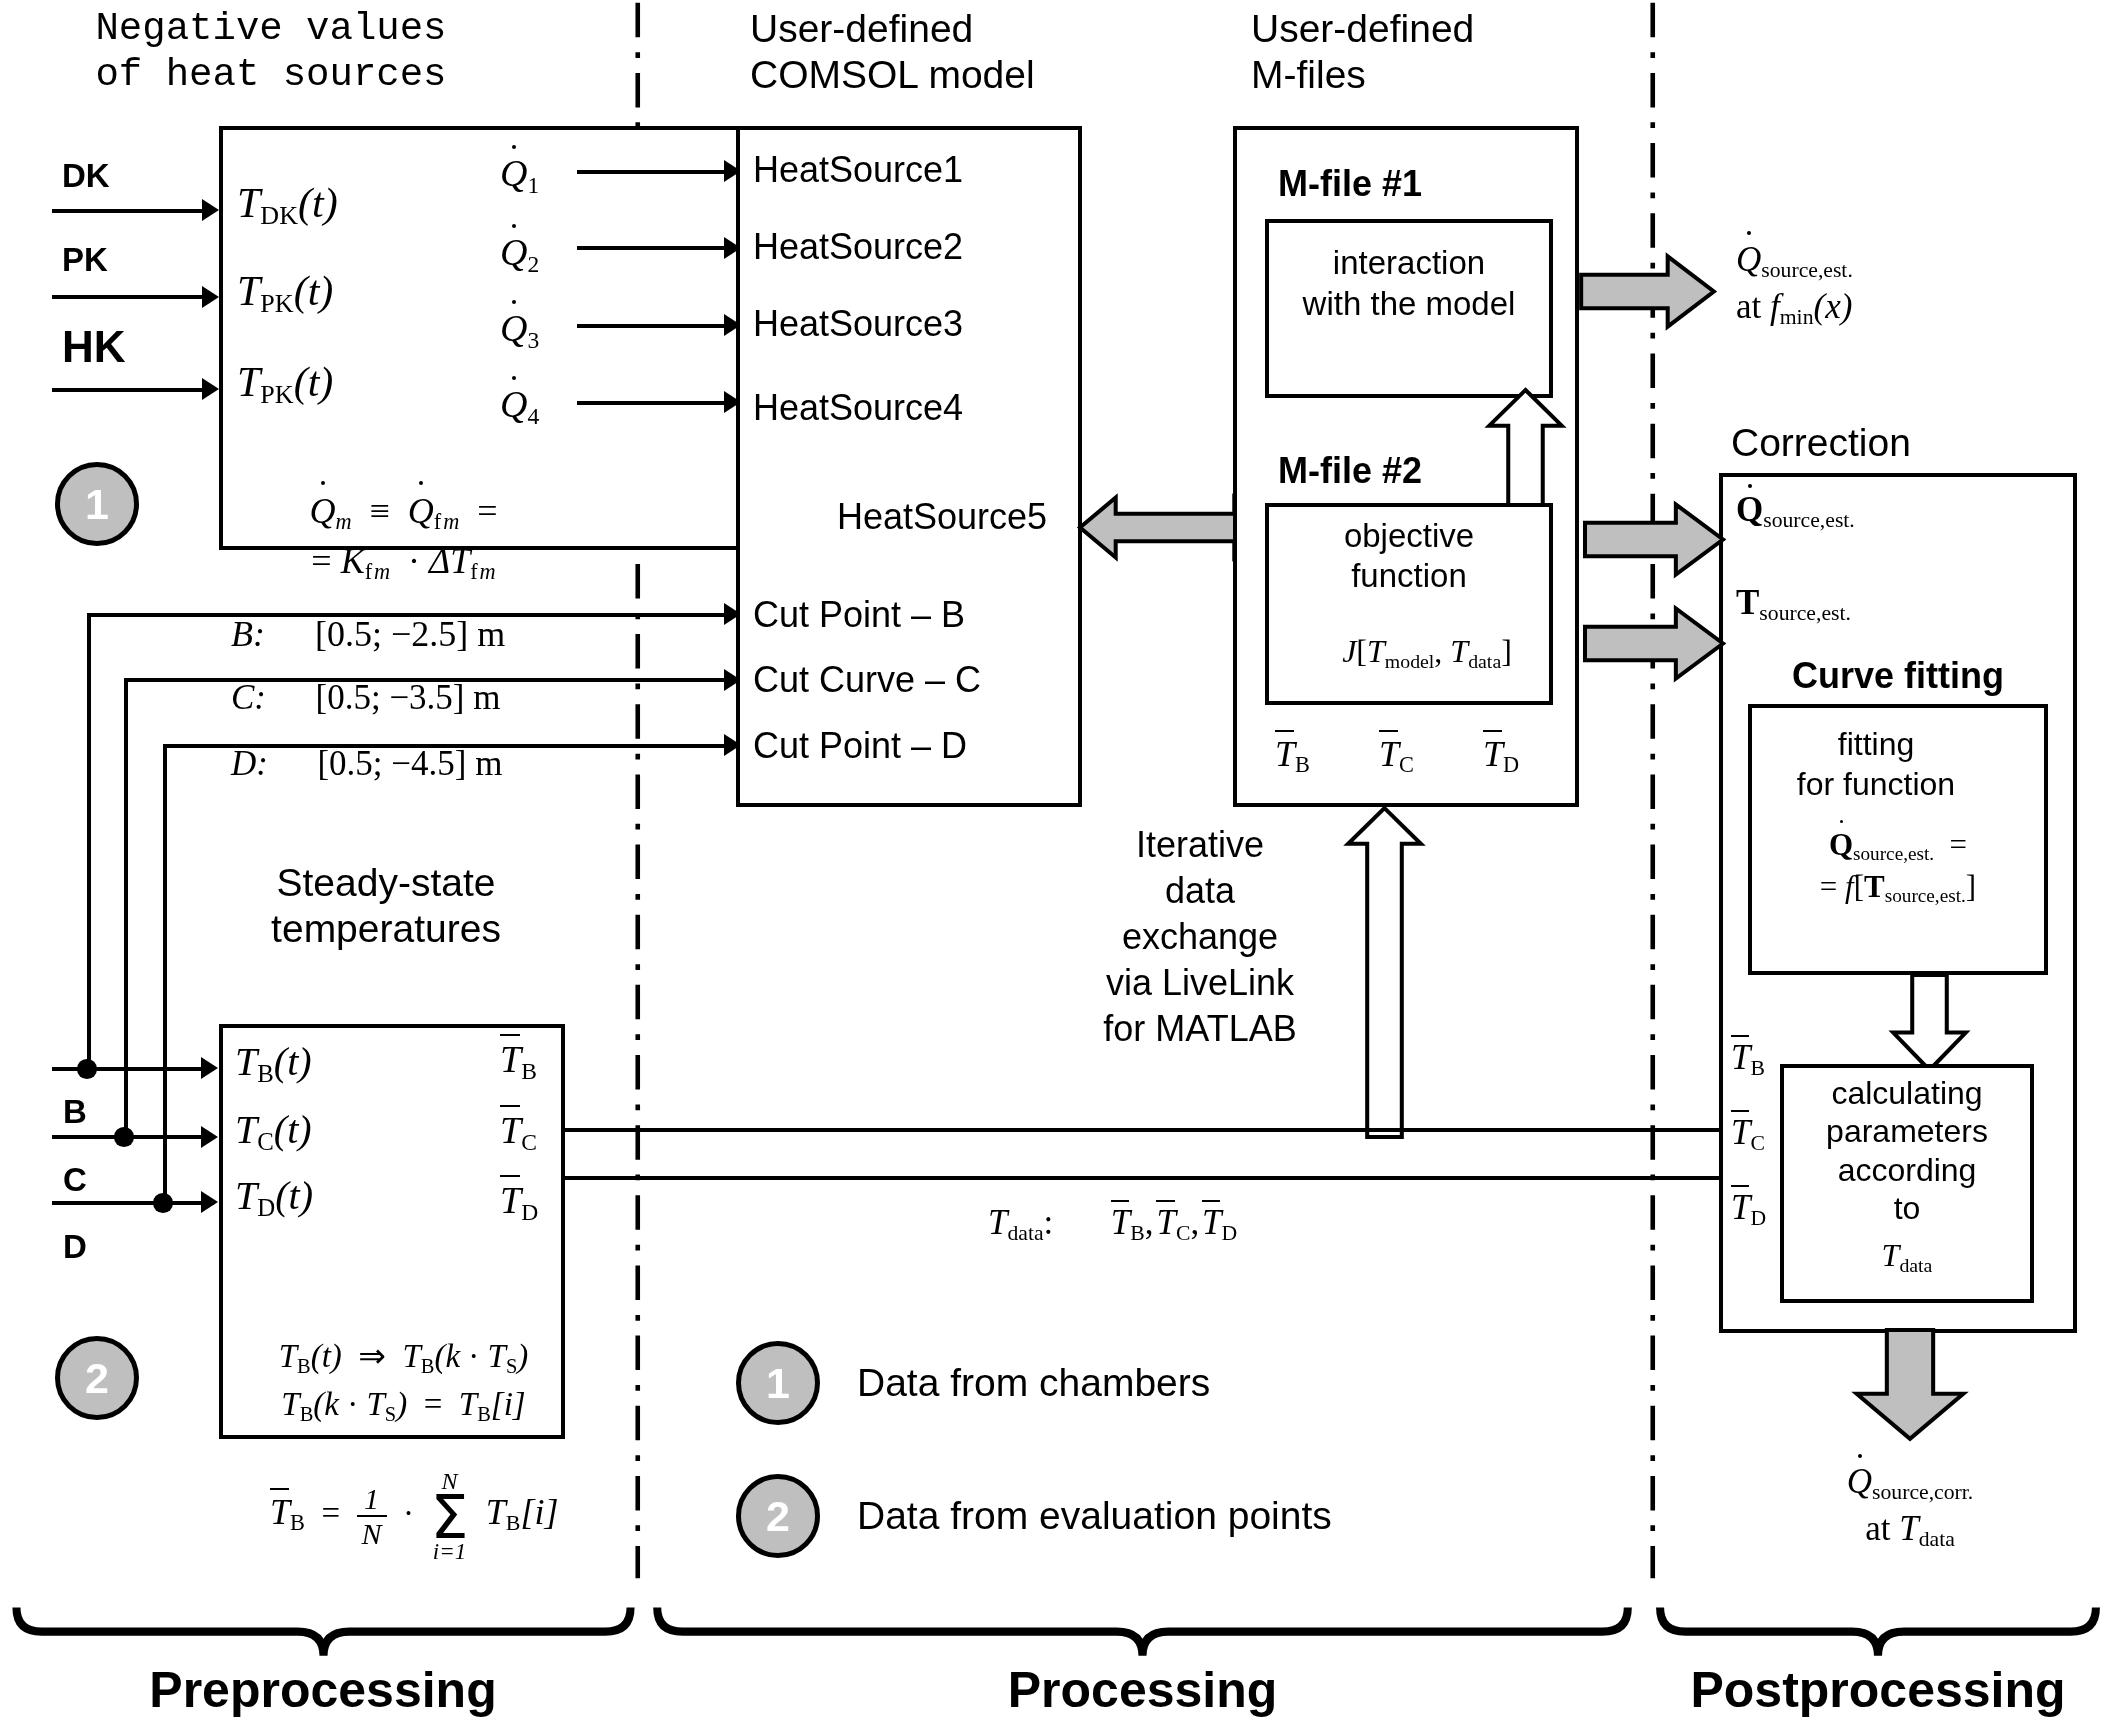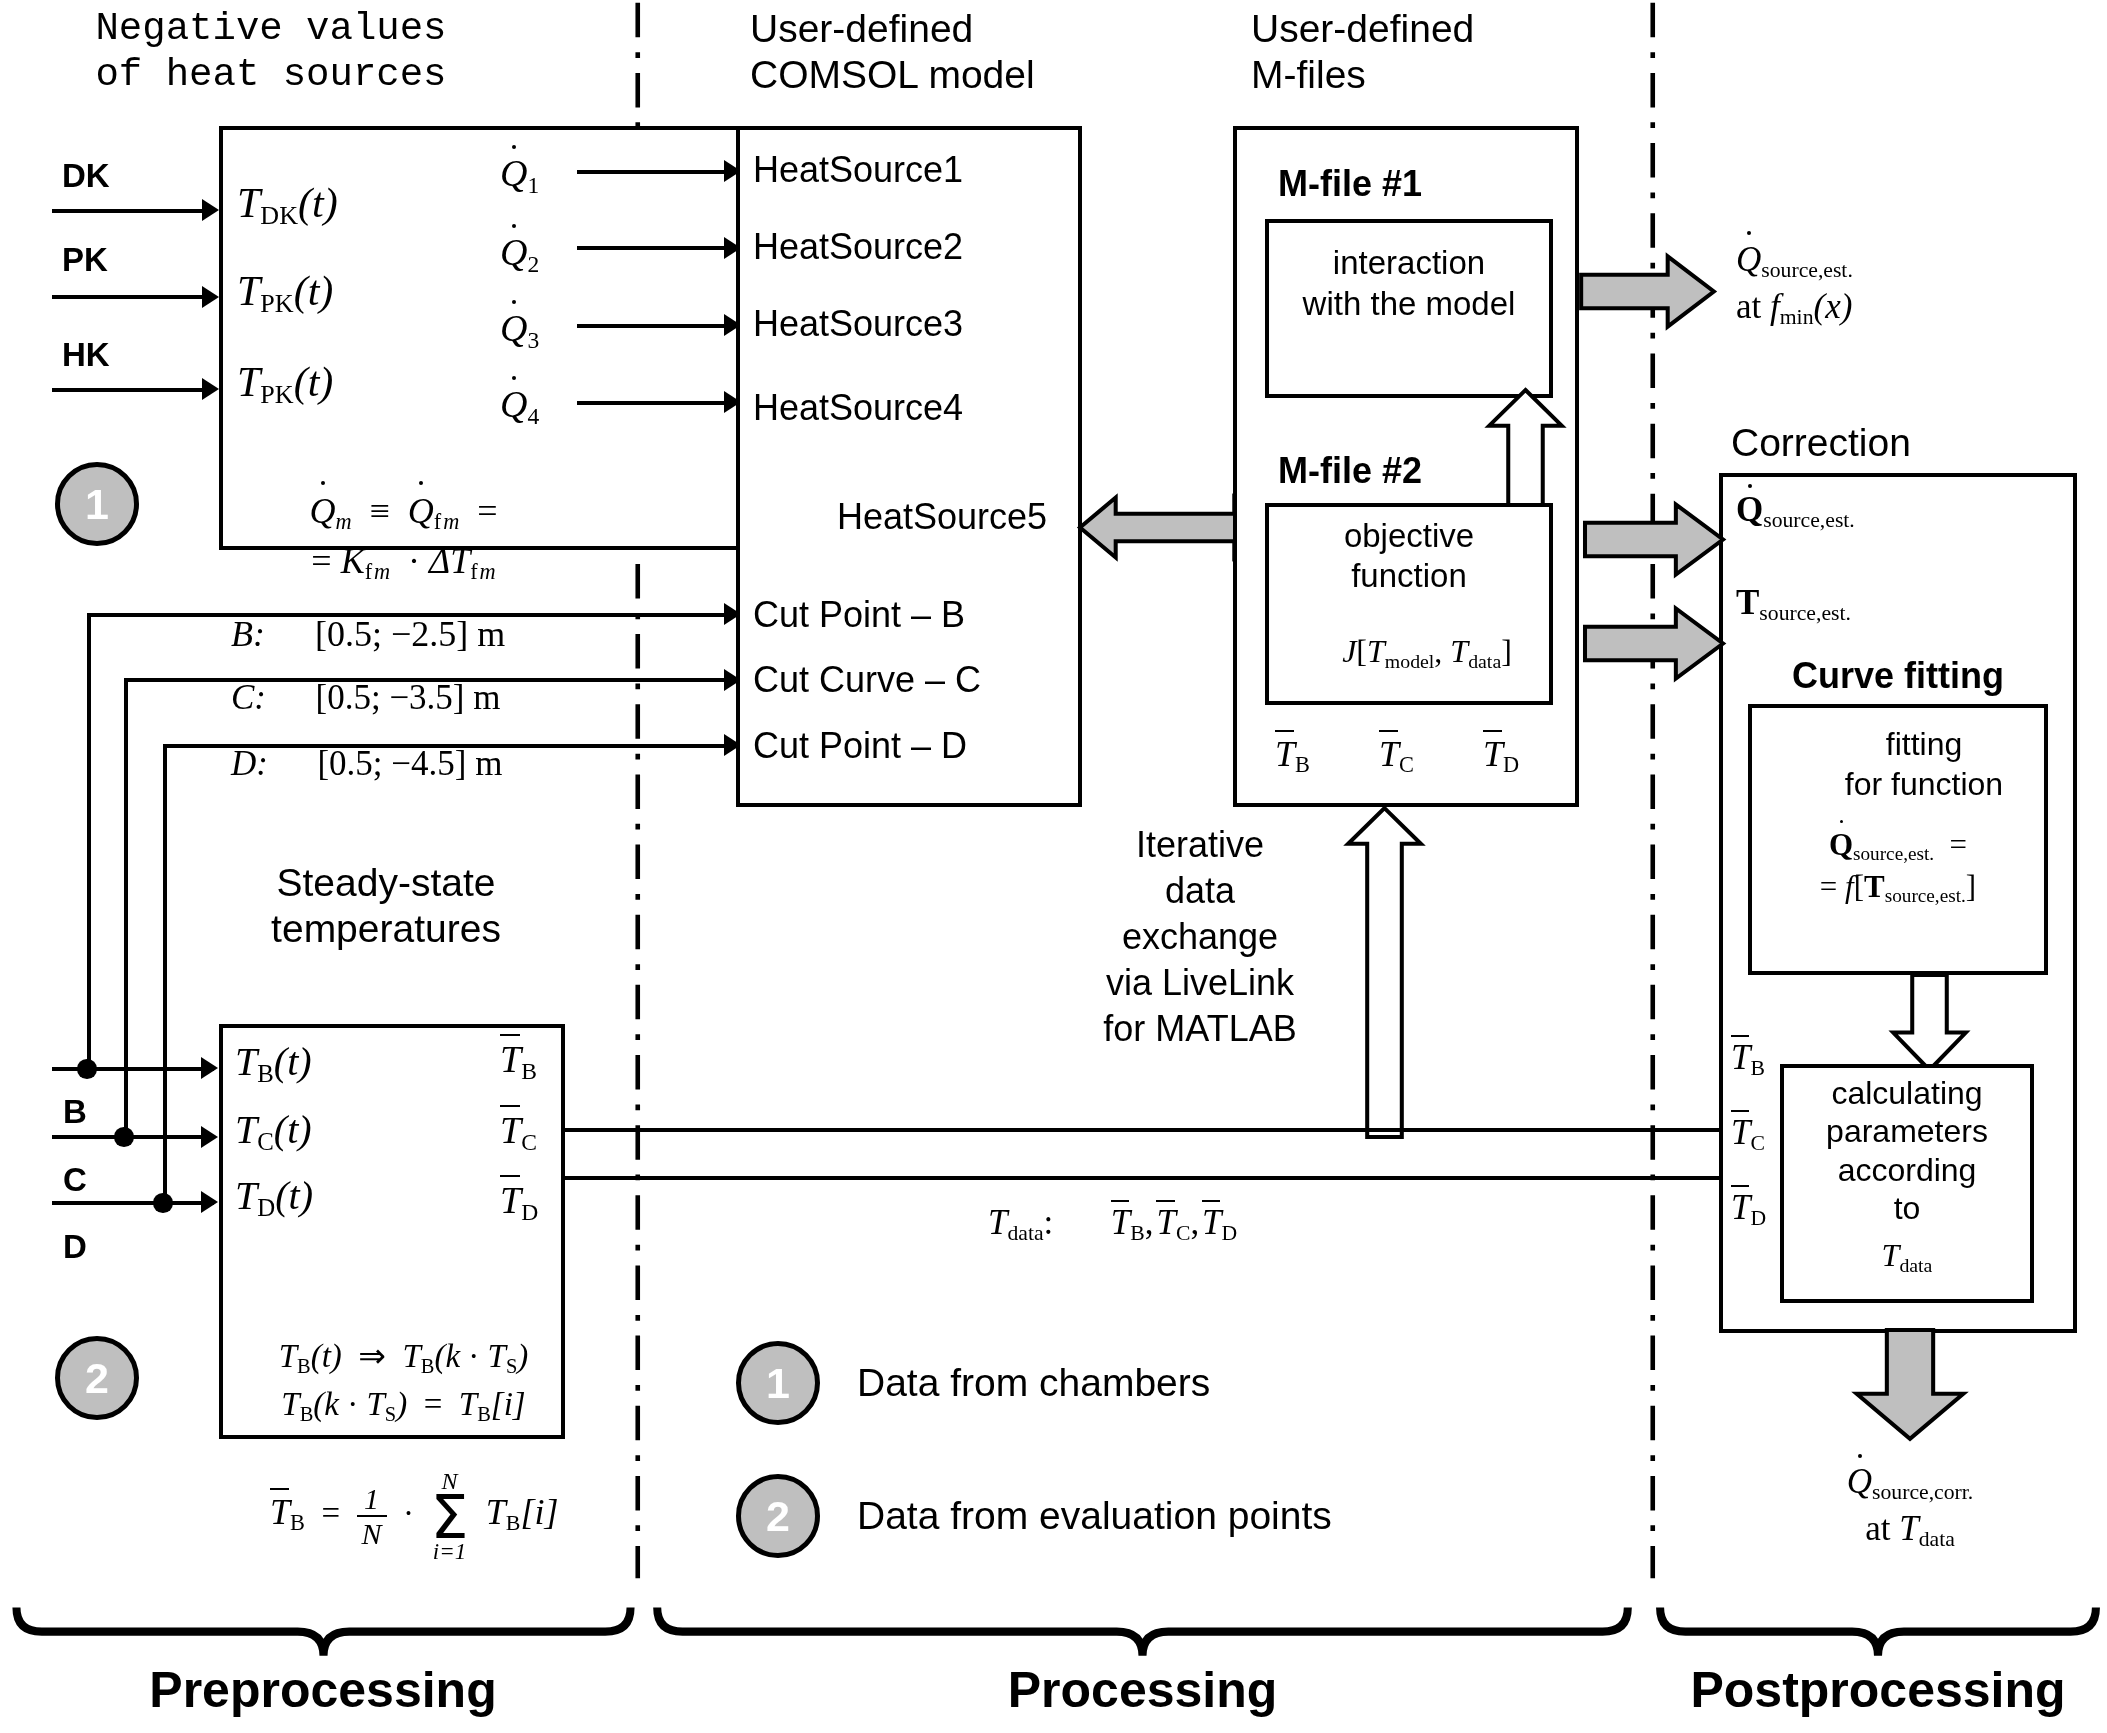--- a/index.html
+++ b/index.html
@@ -42,21 +42,21 @@
 
   <div class="lbl ctr" style="left:92px;top:5.8px;width:358px;font-size:39px;line-height:1.18;font-family:Liberation Mono, monospace;">
     <div>Negative values</div>
     <div>of heat sources</div>
   </div>
 
   <div class="box" style="left:219px;top:126px;width:586px;height:424px;"></div>
 
   <div class="lbl bold" style="left:62px;top:157px;font-size:33px;">DK</div>
   <div class="lbl bold" style="left:62px;top:241px;font-size:33px;">PK</div>
-  <div class="lbl bold" style="left:62px;top:336px;font-size:33px;">HK</div>
+  <div class="lbl bold" style="left:62px;top:322px;font-size:44px;">HK</div>
 
   <div class="hline" style="left:52px;top:209px;width:162px;"></div>
   <div class="tri-r" style="left:202px;top:199px;"></div>
   <div class="hline" style="left:52px;top:295px;width:162px;"></div>
   <div class="tri-r" style="left:202px;top:286px;"></div>
   <div class="hline" style="left:52px;top:388px;width:162px;"></div>
   <div class="tri-r" style="left:202px;top:378px;"></div>
 
   <div class="lbl mth" style="left:237px;top:179px;font-size:42px;">
     <span>T</span><sub>DK</sub><span>(</span><span>t</span><span>)</span>
@@ -332,21 +332,21 @@
     <span class="mth dotq bold" style="font-style:normal;font-weight:bold;">Q</span><sub>source,est.</sub>
   </div>
   <div class="lbl serif" style="left:1736px;top:583px;font-size:35px;">
     <span style="font-weight:bold;">T</span><sub>source,est.</sub>
   </div>
 
   <div class="lbl ctr bold" style="left:1725px;top:655px;width:346px;font-size:36px;">Curve fitting</div>
 
   <div class="box" style="left:1748px;top:704px;width:300px;height:271px;"></div>
 
-  <div class="lbl ctr" style="left:1748px;top:724px;width:256px;font-size:32px;line-height:1.25;margin-left:48px;">
+  <div class="lbl ctr" style="left:1748px;top:724px;width:256px;font-size:32px;line-height:1.25;">
     <div>fitting</div>
     <div>for function</div>
   </div>
   <div class="lbl ctr serif" style="left:1748px;top:825px;width:300px;font-size:31px;line-height:1.3;">
     <div>
       <span class="mth dotq" style="font-style:normal;font-weight:bold;">Q</span><sub>source,est.</sub>
       <span style="font-style:normal;">&nbsp;=</span>
     </div>
     <div>
       <span style="font-style:normal;">=&nbsp;</span><span class="mth">f</span><span style="font-style:normal;">[</span><span style="font-weight:bold;">T</span><sub>source,est.</sub><span style="font-style:normal;">]</span>

